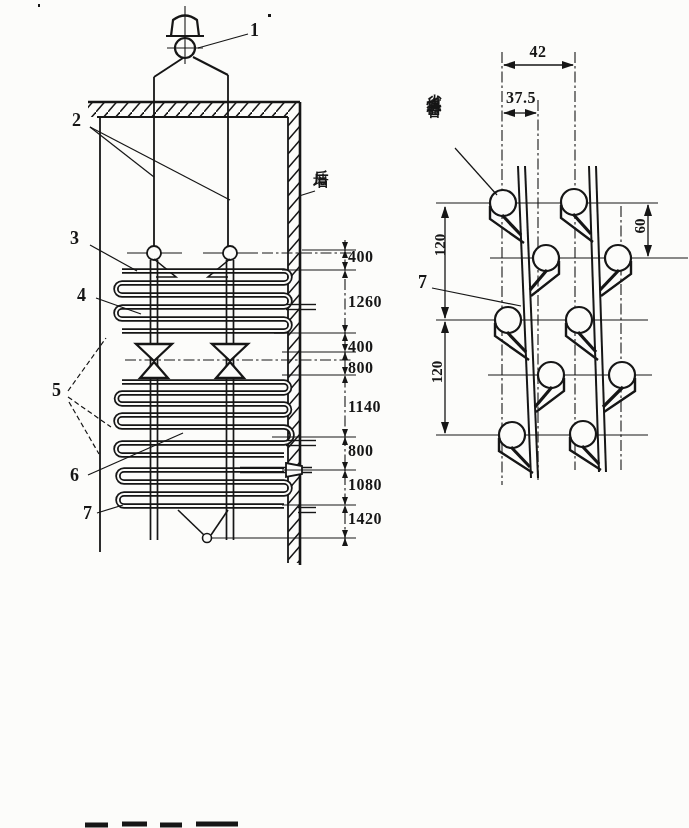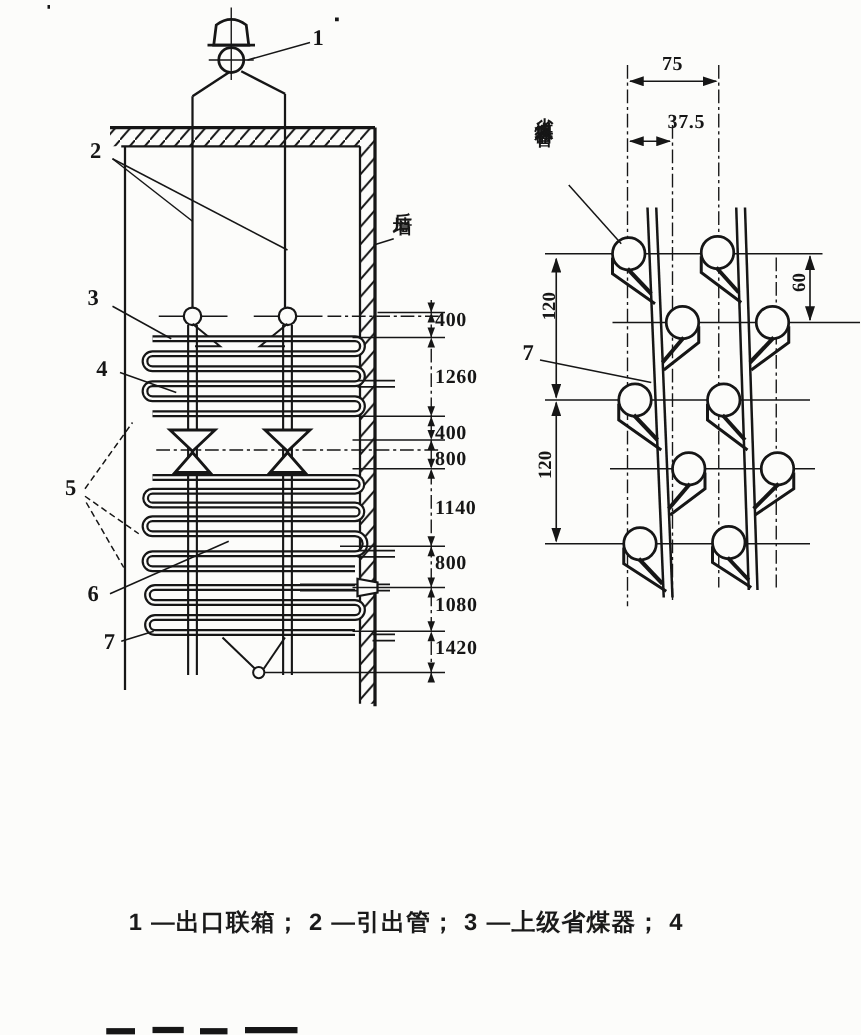--- a/index.html
+++ b/index.html
@@ -286,22 +286,21 @@
 
   <span class="dim" style="top:249px">400</span>
   <span class="dim" style="top:294px">1260</span>
   <span class="dim" style="top:339px">400</span>
   <span class="dim" style="top:360px">800</span>
   <span class="dim" style="top:399px">1140</span>
   <span class="dim" style="top:443px">800</span>
   <span class="dim" style="top:477px">1080</span>
   <span class="dim" style="top:511px">1420</span>
 
-  <span class="dim" style="left:522px;top:44px;width:32px;text-align:center">75</span>
-  <span class="dim" style="left:526px;top:90px;width:46px;text-align:center">37.5</span>
+  <span class="dim" style="left:522px;top:44px;width:32px;text-align:center">42</span>
+  <span class="dim" style="left:498px;top:90px;width:46px;text-align:center">37.5</span>
   <span class="rot" style="left:422px;top:236px">120</span>
   <span class="rot" style="left:419px;top:363px">120</span>
   <span class="rot" style="left:622px;top:217px">60</span>
   <span class="vtext" style="left:427px;top:82px">省煤器管</span>
   <span class="lbl" style="left:418px;top:273px">7</span>
 
-  <div class="leg" style="top:725px">1 —出口联箱； 2 —引出管； 3 —上级省煤器； 4</div>
 </div>
 
 </body></html>

